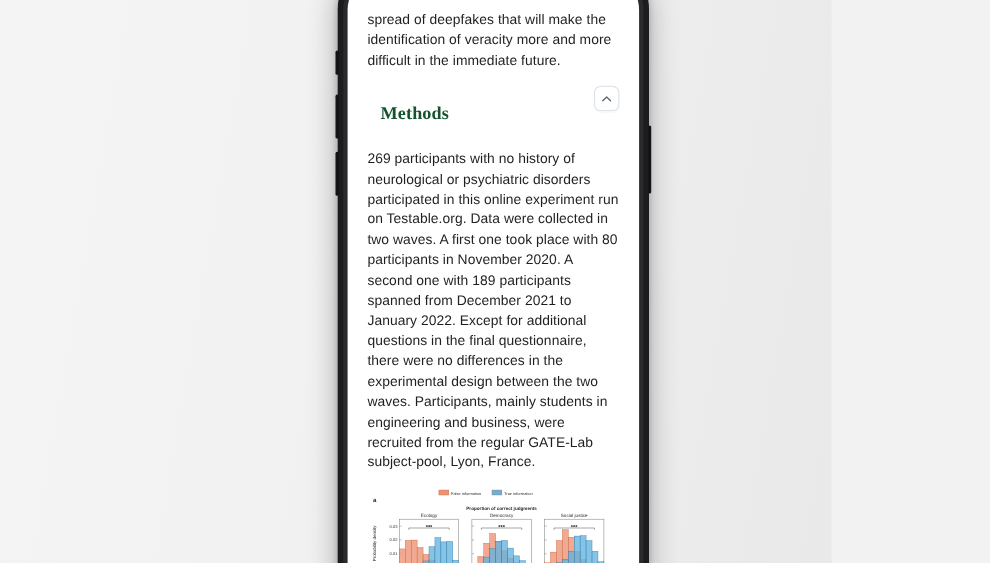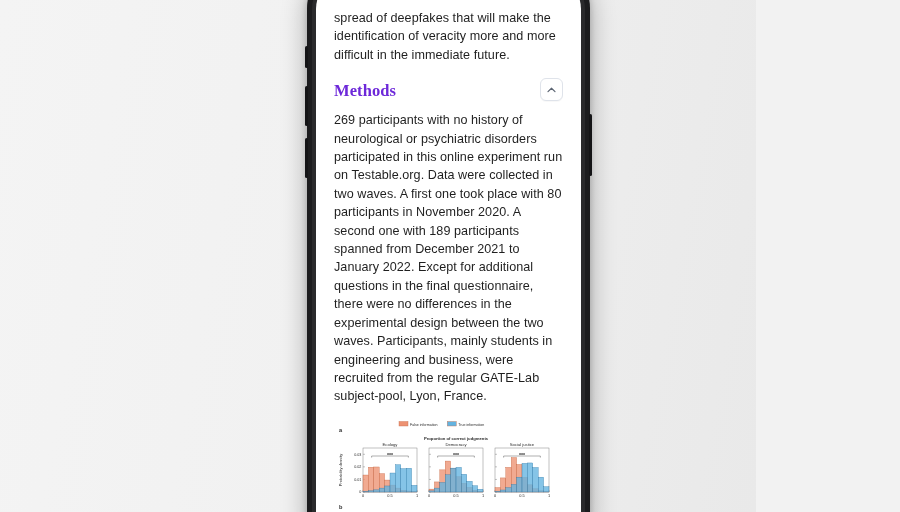--- a/index.html
+++ b/index.html
@@ -43,22 +43,22 @@
   .para{
     color:#1f1f1f;font-size:12.6px;line-height:18.4px;
     letter-spacing:.05px;margin:0 0 14px 0;
   }
   .sec-head-row{
     display:flex;align-items:flex-start;justify-content:space-between;
     margin:14px 0 10px 0;
   }
   .sec-head{
     font-family:"Liberation Serif",serif;
-    font-weight:700;font-size:16.5px;color:#6d28d9;letter-spacing:.1px;
-    margin:0;padding-top:3px;
+    font-weight:700;font-size:16.5px;color:#14532d;letter-spacing:.1px;
+    margin:12px;padding-top:3px;
   }
   .collapse-btn{
     width:21px;height:21px;border:1px solid #dfe3ea;border-radius:6px;
     background:#fff;display:flex;align-items:center;justify-content:center;
     flex:0 0 auto;box-shadow:0 1px 1px rgba(0,0,0,.03);
   }
   .collapse-btn svg{display:block;}
 
   
   .figure-wrap{margin:8px 0 8px 0;display:flex;justify-content:center;}

